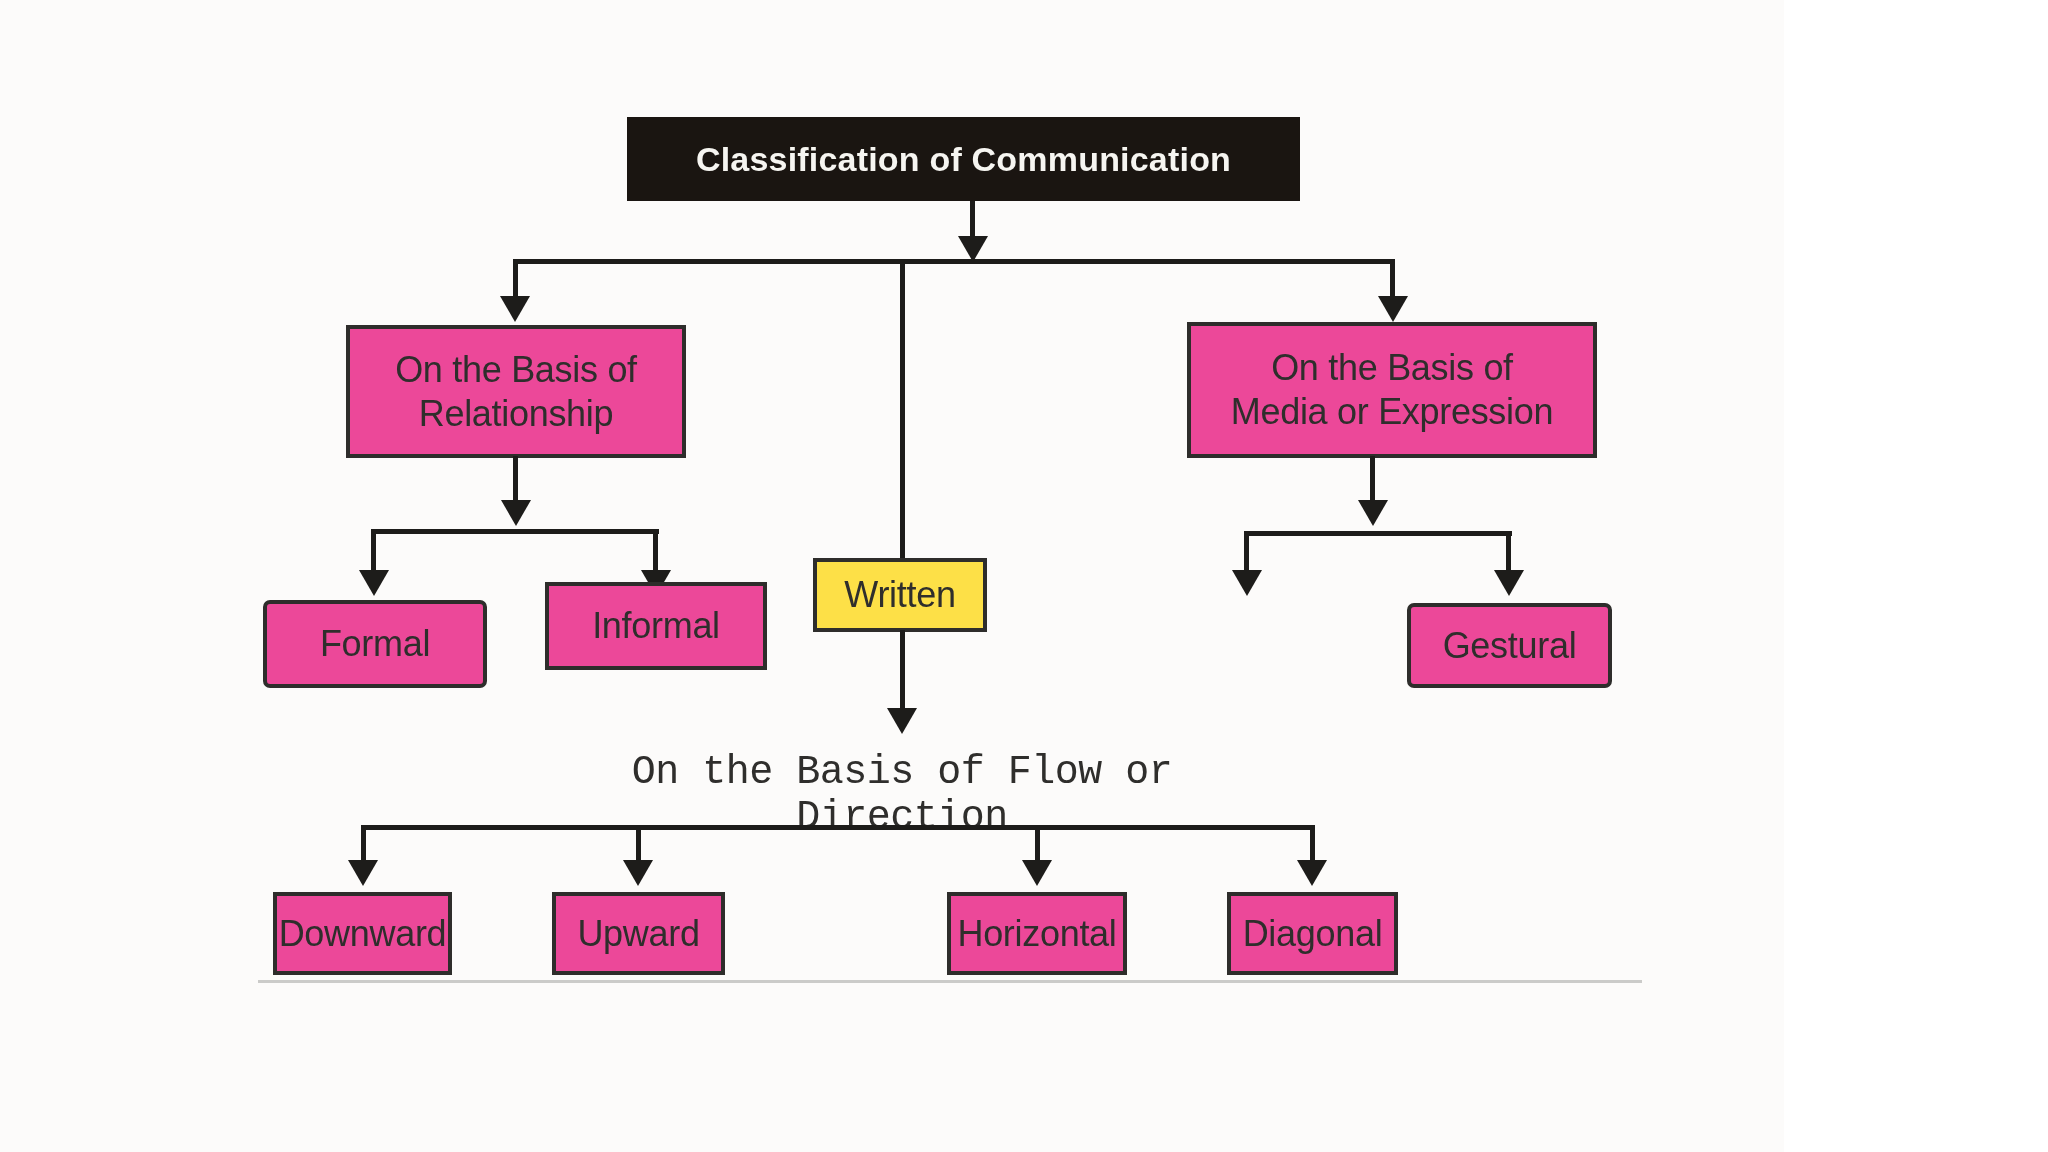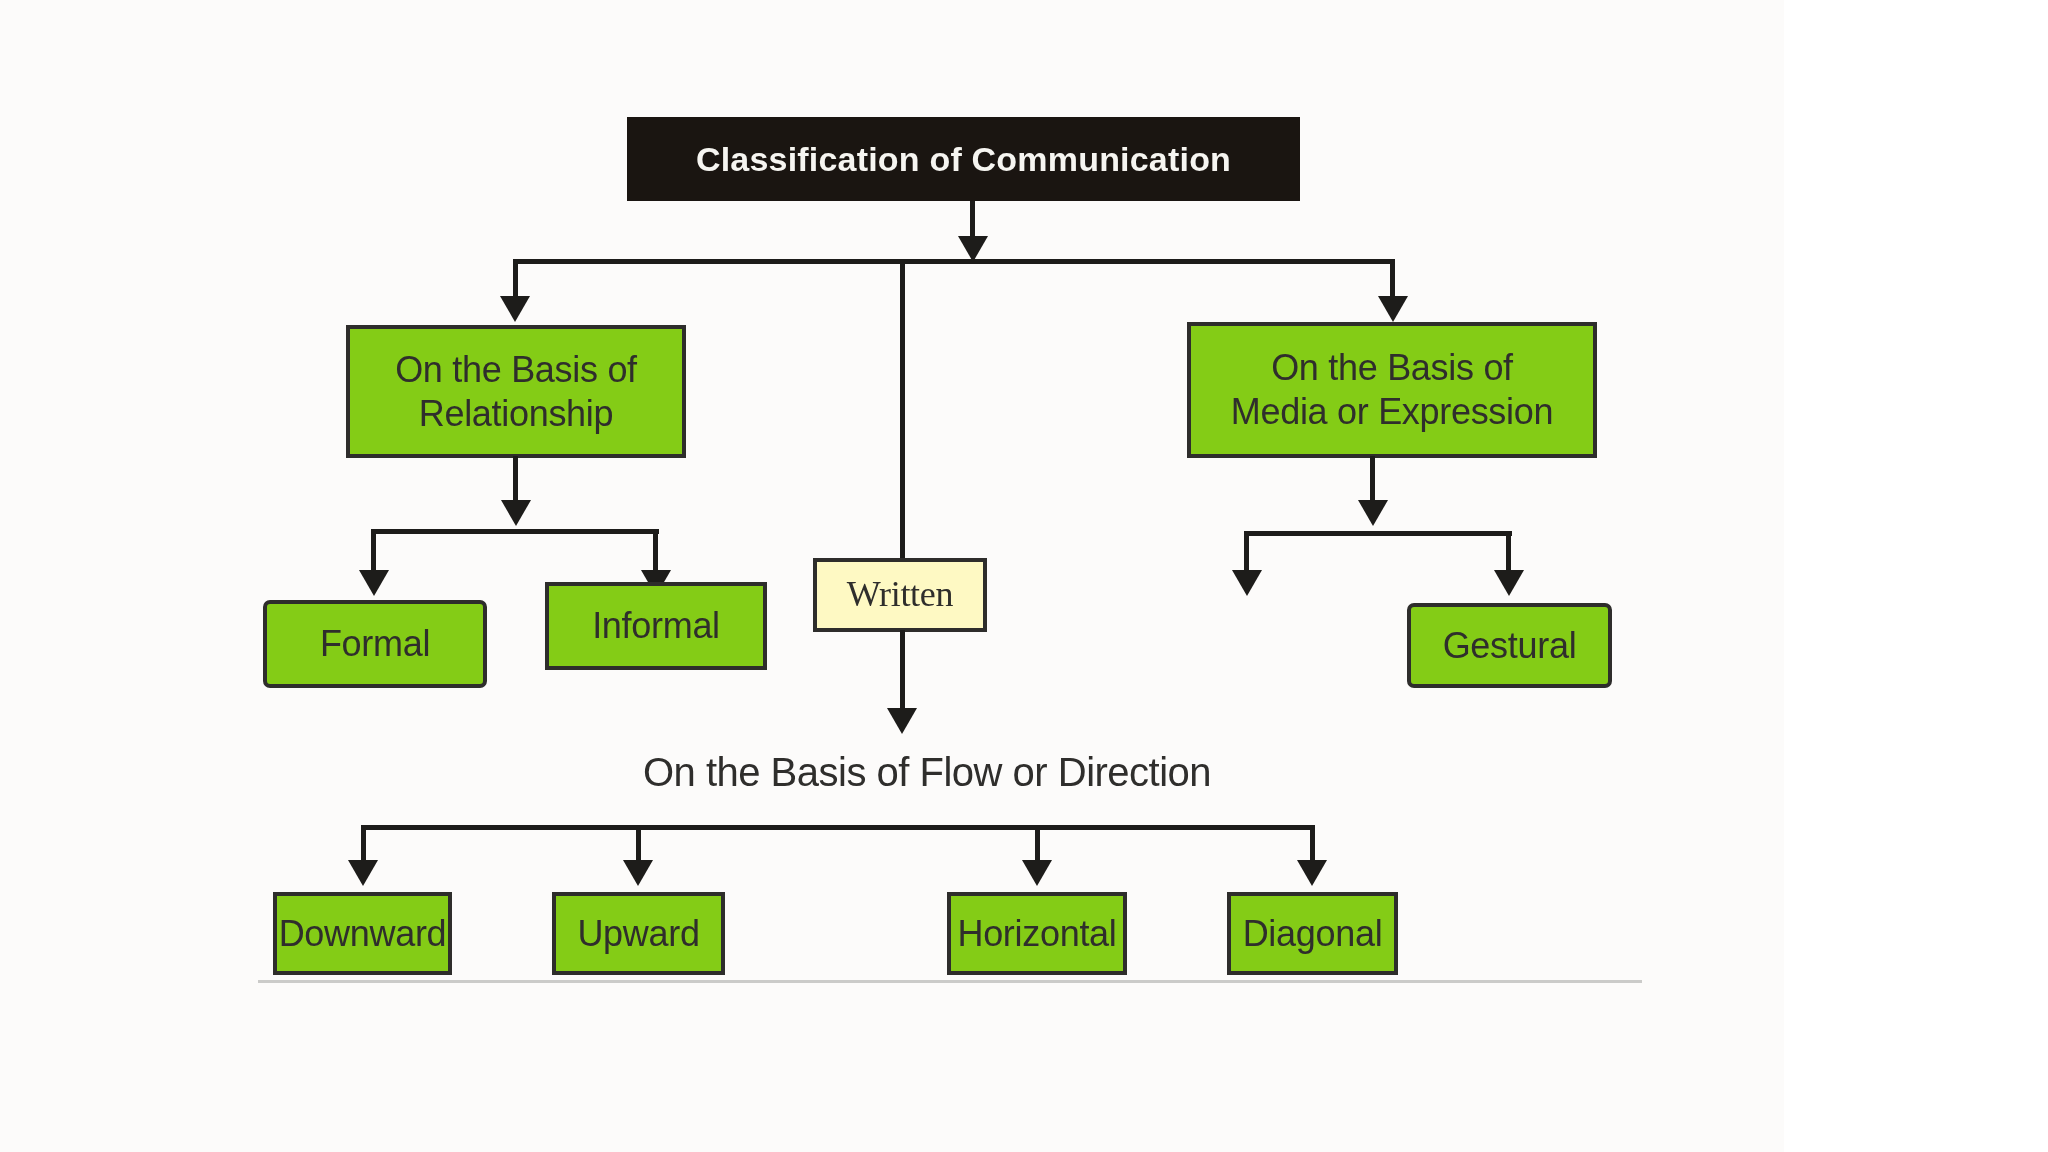--- a/index.html
+++ b/index.html
@@ -6,31 +6,31 @@
   .stage{
     position:relative;
     width:1784px;height:1152px;
     background:#fcfbfa;
     font-family:"Liberation Sans","DejaVu Sans",sans-serif;
     overflow:hidden;
   }
   .node{
     position:absolute;
     box-sizing:border-box;
-    background:#84cc16;
+    background:#ec4899;
     border:4px solid #2e2d2b;
     color:#2f2e2c;
     display:flex;flex-direction:column;
     align-items:center;justify-content:center;
     text-align:center;
     font-size:36px;
     line-height:1.22;
     letter-spacing:-0.3px;
   }
-  .node.white{background:#fef9c3;font-family:Liberation Serif, serif;}
+  .node.white{background:#fde047;}
   .title-node{
     position:absolute;
     box-sizing:border-box;
     background:#1a1511;
     color:#f6f5f1;
     display:flex;align-items:center;justify-content:center;
     font-size:34px;font-weight:bold;
     letter-spacing:0.2px;
     text-align:center;
   }
@@ -109,21 +109,21 @@
     <span>Gestural</span>
   </div>
 
   <div class="node white" style="left:813px;top:558px;width:174px;height:74px;">
     <span>Written</span>
   </div>
 
   <div class="vline" style="left:900px;top:630px;width:5px;height:80px;"></div>
   <div class="arrow-down" style="left:887px;top:708px;"></div>
 
-  <div class="flow-heading" style="left:577px;top:750px;width:700px;">On the Basis of Flow or Direction</div>
+  <div class="flow-heading" style="left:552px;top:750px;width:700px;font-family:Liberation Mono, monospace;">On the Basis of Flow or Direction</div>
 
   <div class="hline" style="left:361px;top:825px;width:954px;height:5px;"></div>
 
   <div class="vline" style="left:361px;top:828px;width:5px;height:34px;"></div>
   <div class="arrow-down" style="left:348px;top:860px;"></div>
 
   <div class="vline" style="left:636px;top:828px;width:5px;height:34px;"></div>
   <div class="arrow-down" style="left:623px;top:860px;"></div>
 
   <div class="vline" style="left:1035px;top:828px;width:5px;height:34px;"></div>

